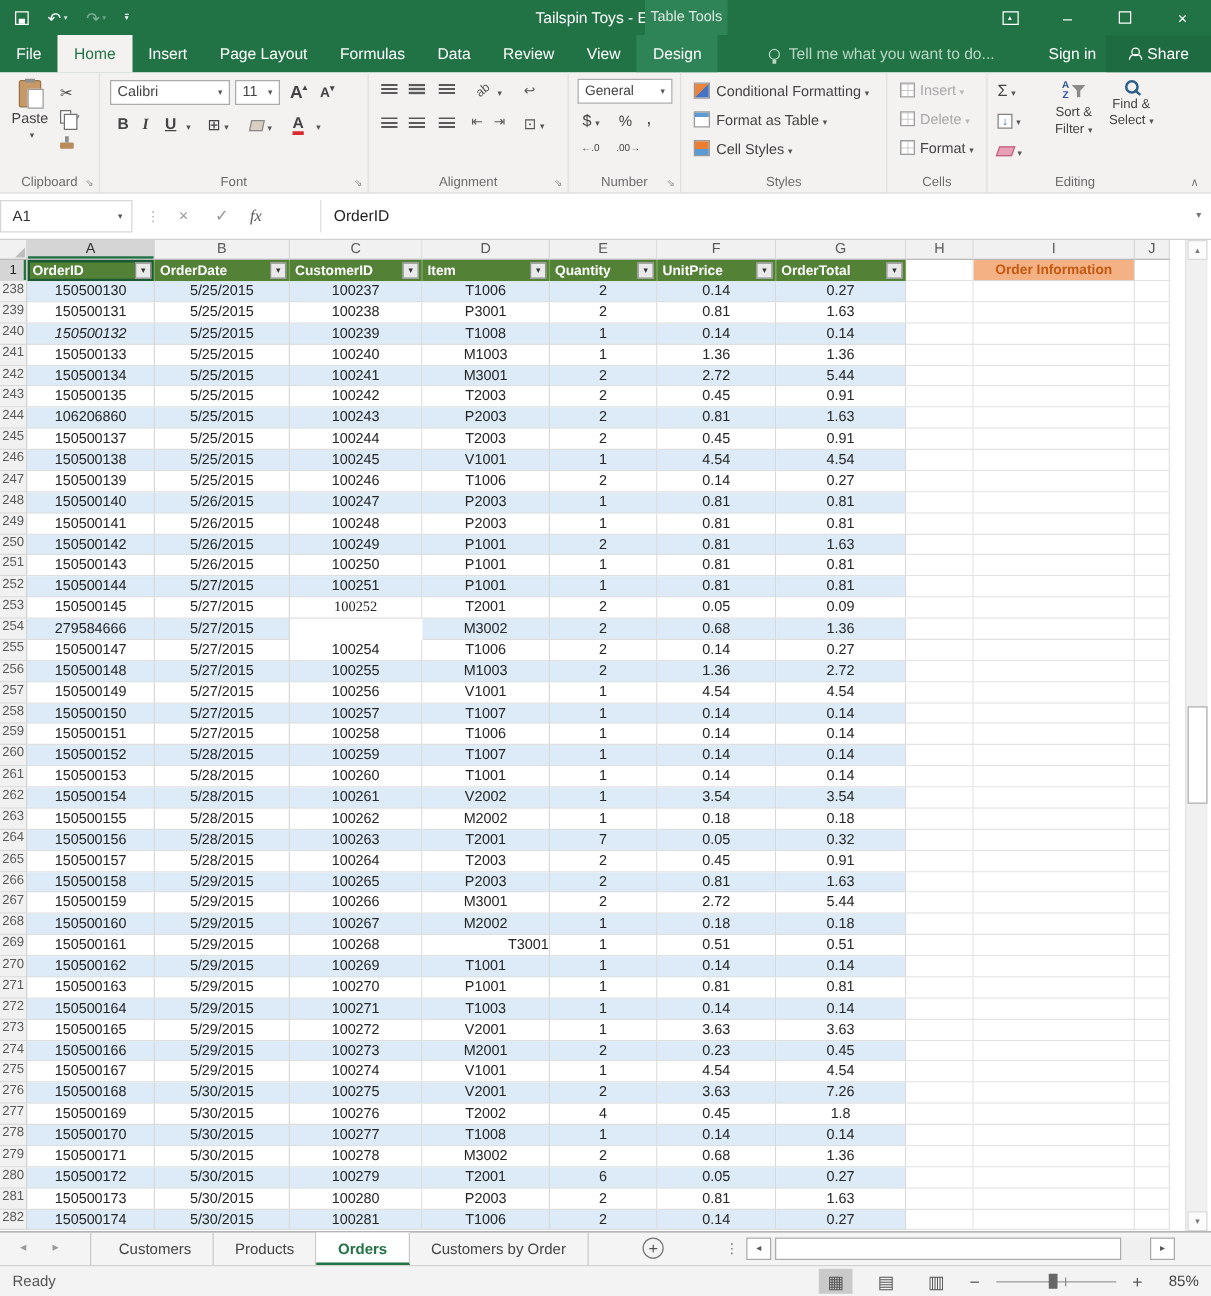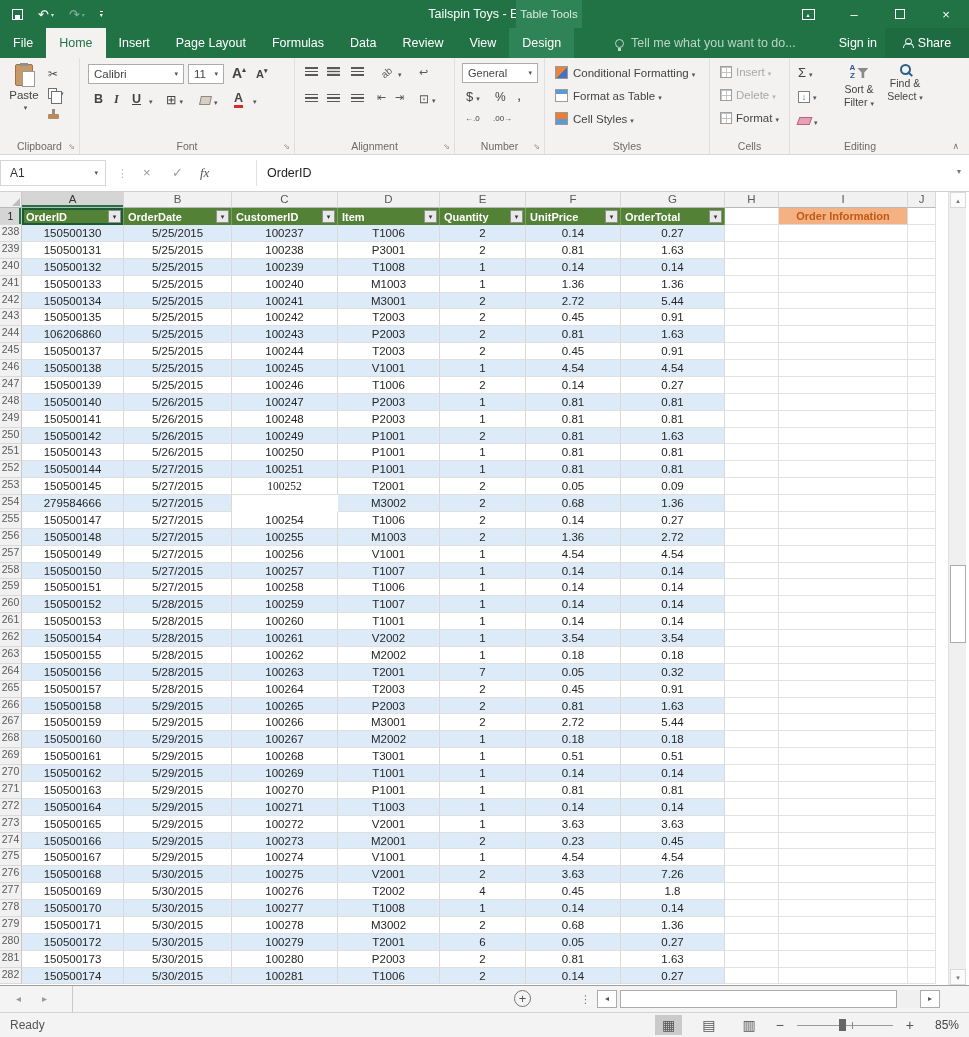--- a/index.html
+++ b/index.html
@@ -389,21 +389,21 @@
         <div class="c" style="width: 102px;">P3001</div>
         <div class="c" style="width: 86px;">2</div>
         <div class="c" style="width: 95px;">0.81</div>
         <div class="c" style="width: 104px;">1.63</div>
         <div class="blankcell" style="width: 54px;"></div>
         <div class="blankcell" style="width: 129px;"></div>
         <div class="blankcell" style="width: 28px;"></div>
       </div>
       <div class="row">
         <div class="rowhead">240</div>
-        <div class="c band" style="width: 102px;">150500132</div>
+        <div class="c band" style="width: 102px; font-style: italic;">150500132</div>
         <div class="c band" style="width: 108px;">5/25/2015</div>
         <div class="c band" style="width: 106px;">100239</div>
         <div class="c band" style="width: 102px;">T1008</div>
         <div class="c band" style="width: 86px;">1</div>
         <div class="c band" style="width: 95px;">0.14</div>
         <div class="c band" style="width: 104px;">0.14</div>
         <div class="blankcell" style="width: 54px;"></div>
         <div class="blankcell" style="width: 129px;"></div>
         <div class="blankcell" style="width: 28px;"></div>
       </div>
@@ -769,21 +769,21 @@
         <div class="c band" style="width: 104px;">0.18</div>
         <div class="blankcell" style="width: 54px;"></div>
         <div class="blankcell" style="width: 129px;"></div>
         <div class="blankcell" style="width: 28px;"></div>
       </div>
       <div class="row">
         <div class="rowhead">269</div>
         <div class="c" style="width: 102px;">150500161</div>
         <div class="c" style="width: 108px;">5/29/2015</div>
         <div class="c" style="width: 106px;">100268</div>
-        <div class="c" style="width: 102px;">T3001</div>
+        <div class="c" style="width: 102px; text-align: right;">T3001</div>
         <div class="c" style="width: 86px;">1</div>
         <div class="c" style="width: 95px;">0.51</div>
         <div class="c" style="width: 104px;">0.51</div>
         <div class="blankcell" style="width: 54px;"></div>
         <div class="blankcell" style="width: 129px;"></div>
         <div class="blankcell" style="width: 28px;"></div>
       </div>
       <div class="row">
         <div class="rowhead">270</div>
         <div class="c band" style="width: 102px;">150500162</div>
@@ -958,20 +958,26 @@
     <span class="varrow" style="top:0">▴</span>
     <span class="vthumb"></span>
     <span class="varrow" style="bottom:0">▾</span>
   </div>
 </div>
 
 <div class="sheetbar">
   <span class="snav" style="left:16px">◂</span>
   <span class="snav" style="left:42px">▸</span>
   <span class="sdiv" style="left:72px"></span>
+  <div class="stabs" id="sheettabs">
+      <span class="stab">Customers</span>
+      <span class="stab">Products</span>
+      <span class="stab active">Orders</span>
+      <span class="stab">Customers by Order</span>
+    </div>
   <span class="addsheet">+</span>
   <span class="skebab">⋮</span>
   <div class="hscroll">
     <span class="harrow" style="left:0">◂</span>
     <span class="hthumb"></span>
     <span class="harrow" style="right:0">▸</span>
   </div>
 </div>
 
 <div class="statusbar">

